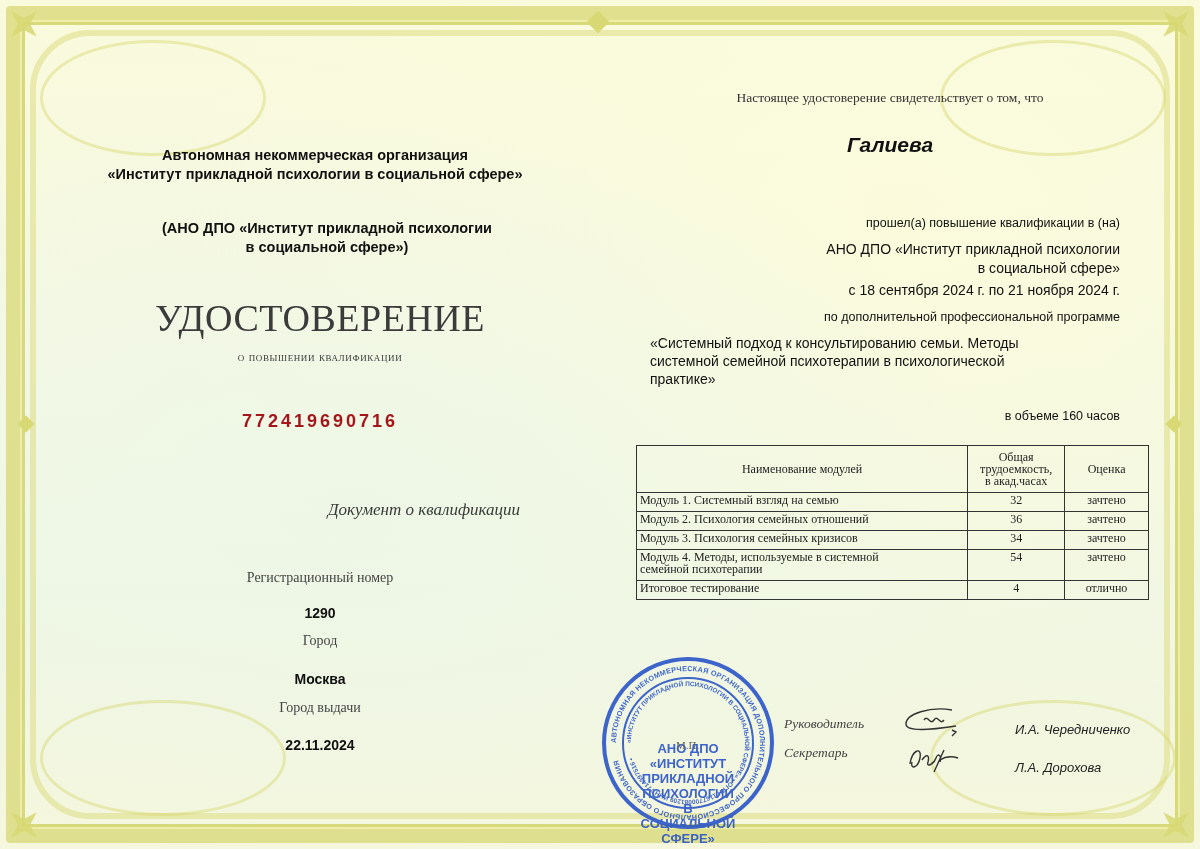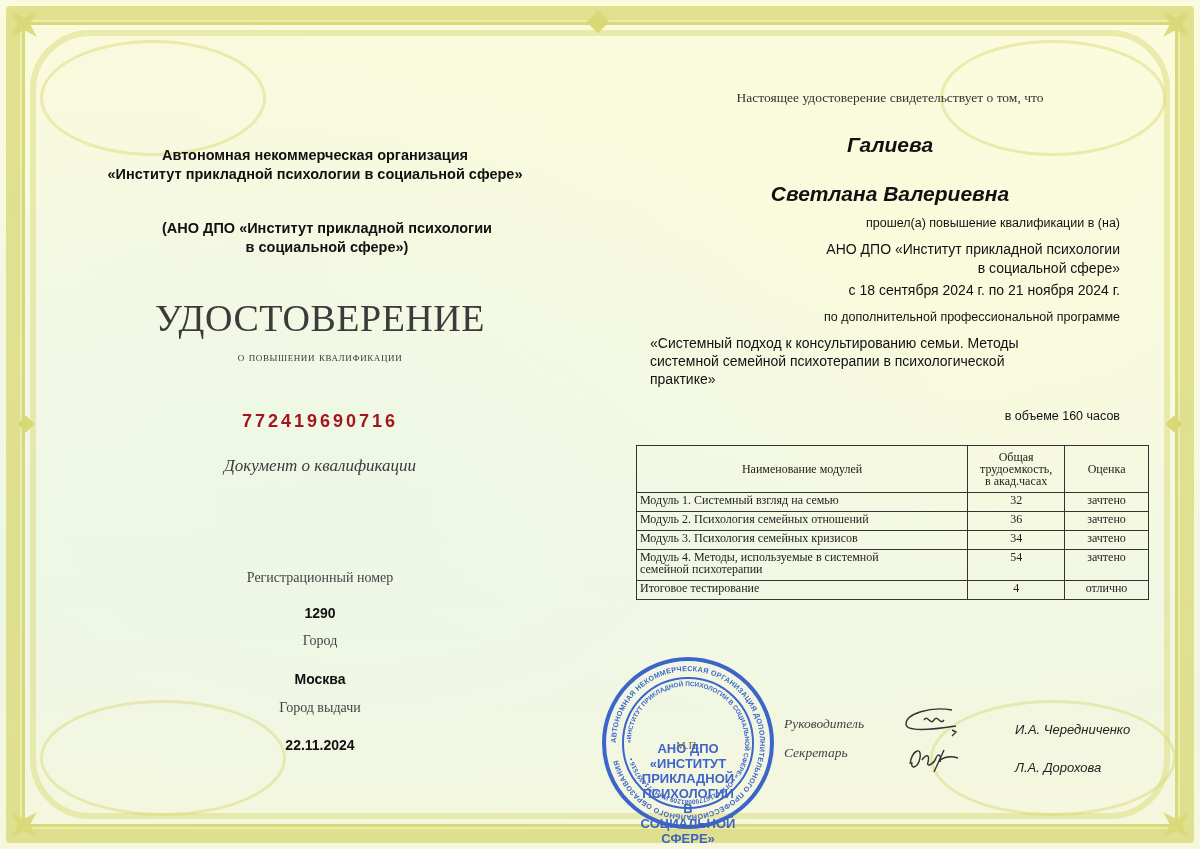--- a/index.html
+++ b/index.html
@@ -64,21 +64,21 @@
     .subtitle {
       position: absolute; left: 120px; width: 400px; top: 349px; text-align: center;
       font-family: "Liberation Serif", serif; font-size: 13px; color: #3a3a3a;
       font-variant: small-caps; letter-spacing: 0.6px; text-transform: lowercase;
     }
     .serial {
       position: absolute; left: 120px; width: 400px; top: 411px; text-align: center;
       font-weight: bold; font-size: 18px; color: #a5161c; letter-spacing: 3px;
     }
     .doc-type {
-      position: absolute; left: 120px; width: 400px; top: 456px; text-align: center;
+      position: absolute; left: 120px; width: 400px; top: 500px; text-align: right;
       font-family: "Liberation Serif", serif; font-style: italic; font-size: 17px; color: #3a3a3a;
     }
     .label-serif {
       position: absolute; left: 120px; width: 400px; text-align: center;
       font-family: "Liberation Serif", serif; font-size: 14px; color: #454545;
     }
     .value-bold {
       position: absolute; left: 120px; width: 400px; text-align: center;
       font-weight: bold; font-size: 14px; color: #111;
     }
@@ -180,21 +180,20 @@
     <div class="value-bold" style="top:605px;">1290</div>
     <div class="label-serif" style="top:633px;">Город</div>
     <div class="value-bold" style="top:671px;">Москва</div>
     <div class="label-serif" style="top:700px;">Город выдачи</div>
     <div class="value-bold" style="top:737px;">22.11.2024</div>
   </div>
 
   <div class="right">
     <div class="intro">Настоящее удостоверение свидетельствует о том, что</div>
     <div class="surname">Галиева</div>
-    <div class="names">Светлана Валериевна</div>
 
     <div class="rline" style="top:216px;font-size:12.5px;">прошел(а) повышение квалификации в (на)</div>
     <div class="rline" style="top:240px;font-size:14px;line-height:19px;">
       <div>АНО ДПО «Институт прикладной психологии</div>
       <div>в социальной сфере»</div>
     </div>
     <div class="rline" style="top:282px;font-size:14px;">с 18 сентября 2024 г. по 21 ноября 2024 г.</div>
     <div class="rline" style="top:310px;font-size:12.5px;">по дополнительной профессиональной программе</div>
     <div class="program">
       <div>«Системный подход к консультированию семьи. Методы</div>

